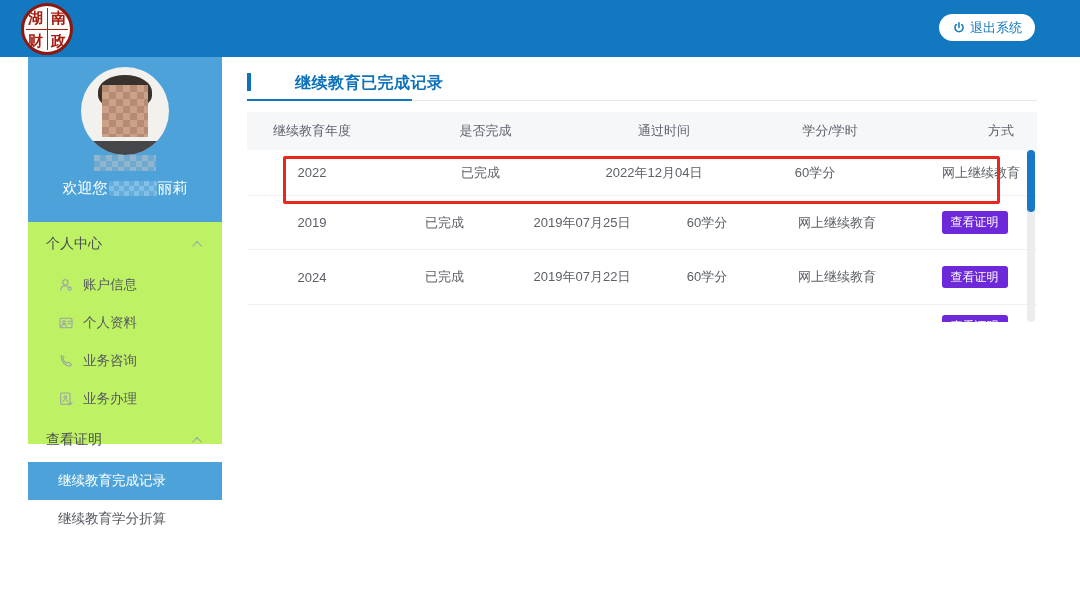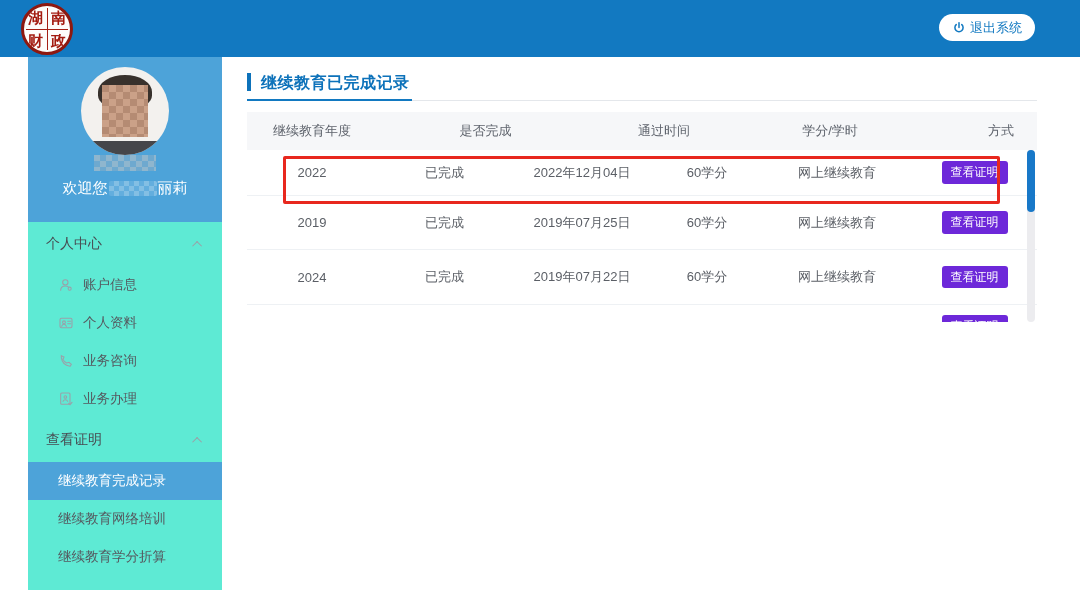--- a/index.html
+++ b/index.html
@@ -30,21 +30,21 @@
   .app-title { color:#ffffff; font-size:22px; margin-left:17px; letter-spacing:2px; }
   .logout-btn {
     position:absolute; right:45px; top:14px; height:27px; padding:0 13px;
     background:#ffffff; border:none; border-radius:14px; cursor:pointer;
     display:flex; align-items:center; gap:4px; color:#1279c1; font-size:13px;
     font-family:inherit;
   }
   .power-icon { width:14px; height:14px; display:block; }
 
   
-  .sidebar { position:absolute; left:28px; top:57px; width:194px; height:533px; background:#5eead4;font-family:Liberation Serif, serif; }
+  .sidebar { position:absolute; left:28px; top:57px; width:194px; height:387px; background:#bef264;font-family:Liberation Serif, serif; }
   .profile { height:165px; background:#4da3d9; overflow:hidden; }
   .avatar {
     width:88px; height:88px; border-radius:50%; margin:10px auto 0;
     background:#f3f1ee; position:relative; overflow:hidden;
   }
   .avatar .hair { position:absolute; left:17px; top:8px; width:54px; height:34px; border-radius:50% 50% 40% 40%; background:#38312c; }
   .avatar .face {
     position:absolute; left:21px; top:18px; width:46px; height:52px;
     background:repeating-conic-gradient(#cba188 0% 25%, #b58b73 0% 50%) 0 0/14px 14px;
   }
@@ -69,32 +69,32 @@
     transform:rotate(45deg) translateY(2px);
   }
   .menu-item {
     height:38px; display:flex; align-items:center; gap:9px;
     padding-left:30px; color:#55595f; font-size:13.5px; cursor:pointer;
   }
   .menu-item svg { width:16px; height:16px; flex-shrink:0; }
   .menu-item.selected { background:#4da3d9; color:#ffffff; }
 
   
-  .title-row { position:absolute; left:247px; top:73px; display:flex; align-items:flex-start; }
+  .title-row { position:absolute; left:247px; top:73px; display:flex; align-items:flex-start;gap:34px; }
   .title-bar { width:4px; height:18px; background:#0d72ba; }
   .page-title { color:#0d72ba; font-size:16px; font-weight:bold; margin-left:10px; letter-spacing:.5px; }
   .title-underline { position:absolute; left:247px; top:100px; width:790px; height:1px; background:#e4e7eb; }
   .title-underline::before { content:""; position:absolute; left:0; top:-1px; width:165px; height:2px; background:#1279c1; }
 
   .records-table { position:absolute; left:247px; top:112px; width:790px; }
   .grid6 { display:grid; grid-template-columns:130px 135px 140px 110px 150px 125px; align-items:center; text-align:center; }
   .thead { height:38px; background:#f6f7f9; color:#5f646d; font-size:13px;gap:41px; }
   .tbody { position:relative; height:172px; overflow:hidden; }
   .trow { color:#5b5f66; font-size:13px; border-bottom:1px solid #eef1f4; }
-  .trow.r0 { height:46px; }
+  .trow.r0 { height:46px;gap:36px; }
   .trow.r1 { height:54px; }
   .trow.r2 { height:55px; }
   .trow.r3 { height:55px; align-items:start; padding-top:10px; }
   .view-btn {
     display:inline-block; background:#6d28d9; color:#ffffff; font-size:12px;
     padding:4px 9px; border-radius:3px; border:none; cursor:pointer;
     font-family:inherit; line-height:1.2;
   }
   .scrollbar-track {
     position:absolute; right:2px; top:38px; width:8px; height:172px;
@@ -179,23 +179,20 @@
     <span>业务办理</span>
   </div>
 
   <div class="menu-section">
     <span>查看证明</span>
     <span class="chevron-up-icon"></span>
   </div>
 
   <div class="menu-item selected">
     <span>继续教育完成记录</span>
-  </div>
-  <div class="menu-item">
-    <span>继续教育网络培训</span>
   </div>
   <div class="menu-item">
     <span>继续教育学分折算</span>
   </div>
 </div>
 
 <div class="title-row">
   <div class="title-bar"></div>
   <div class="page-title">继续教育已完成记录</div>
 </div>

